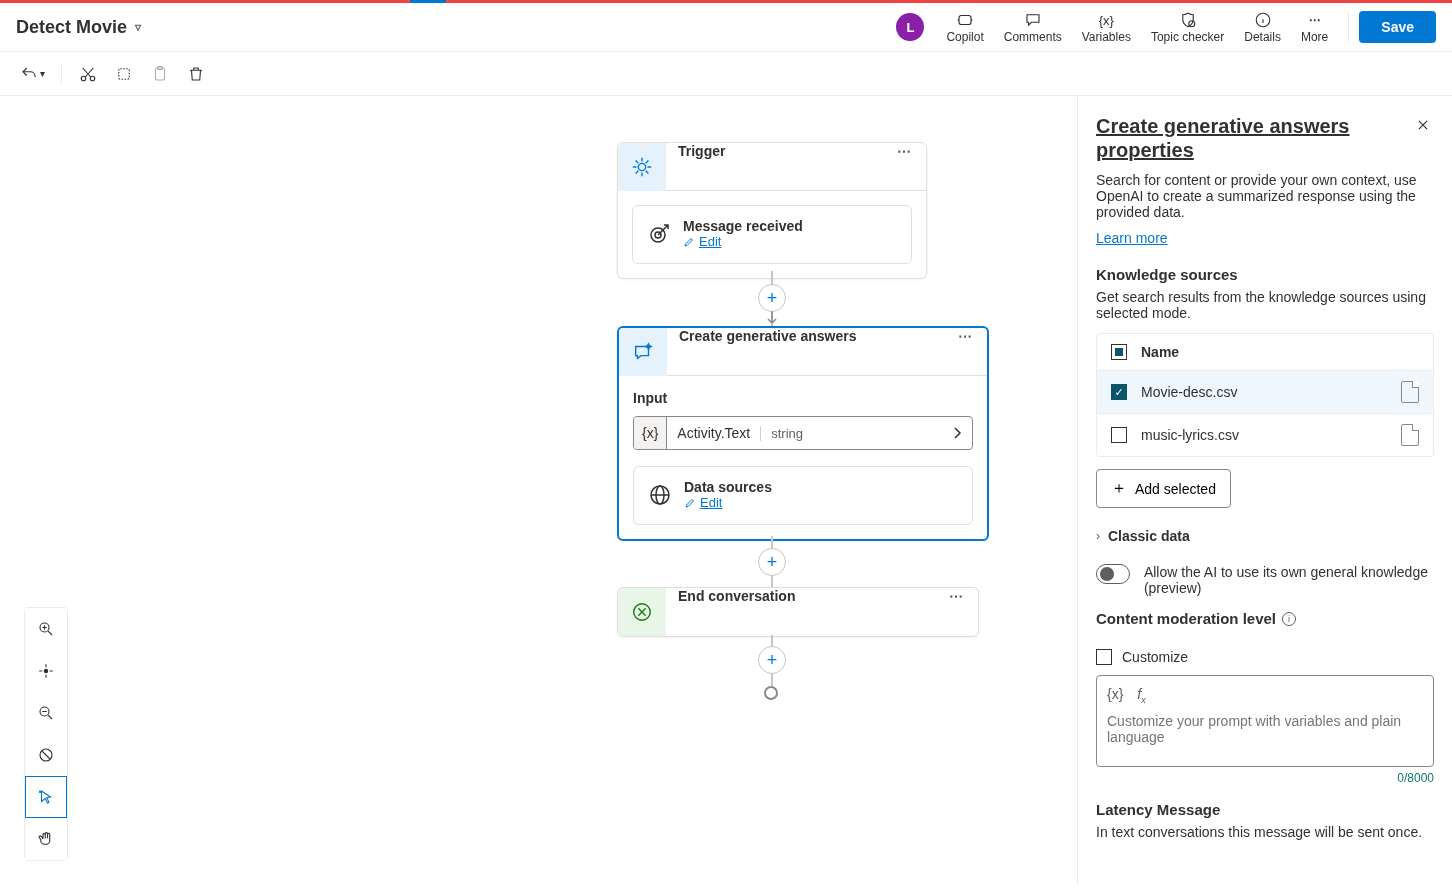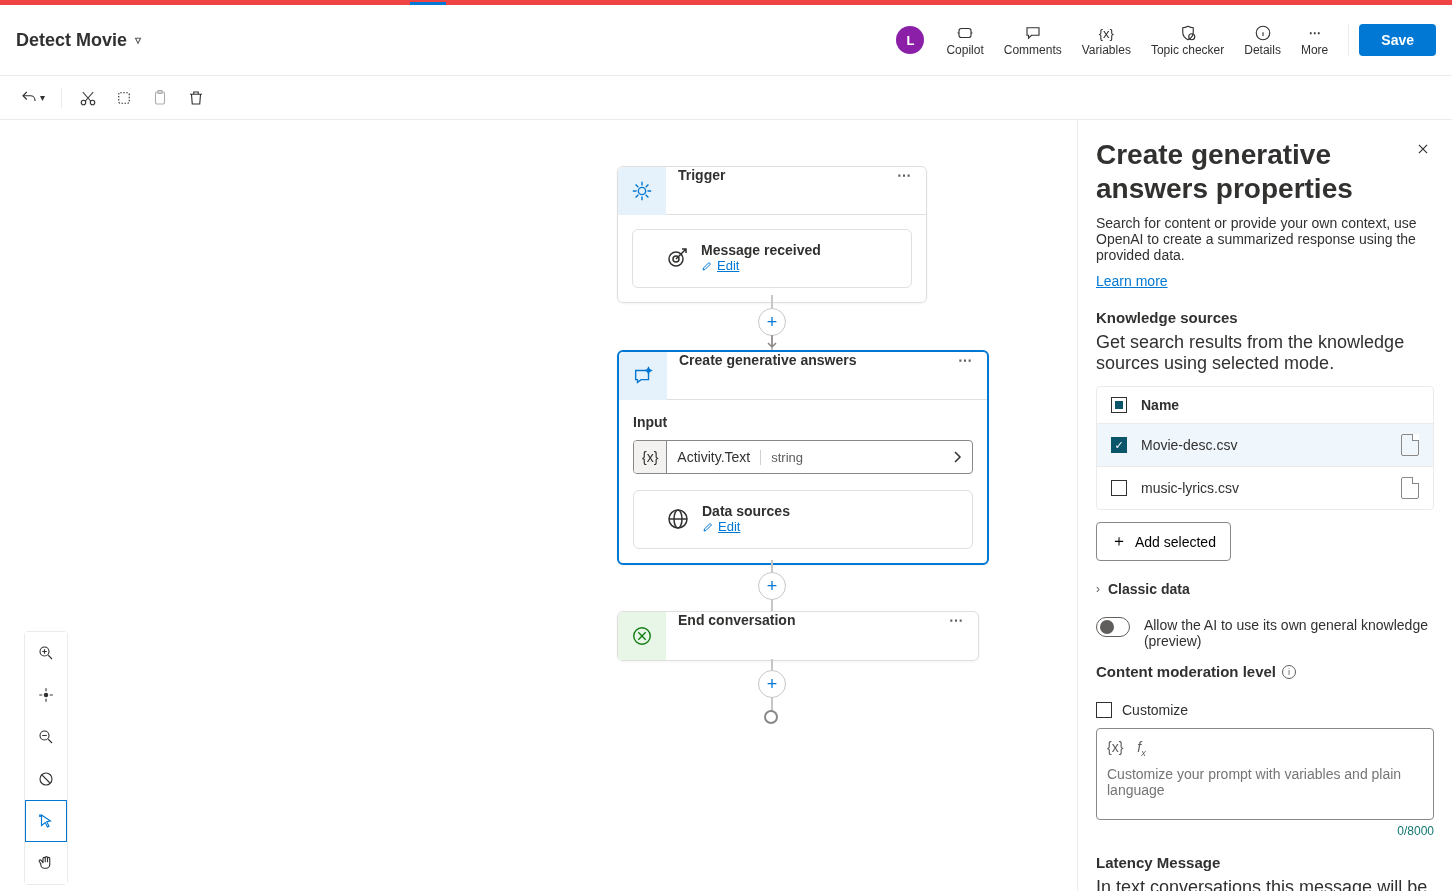--- a/index.html
+++ b/index.html
@@ -4,22 +4,22 @@
 <style>
   * { box-sizing: border-box; margin: 0; padding: 0; }
   body {
     font-family: "Segoe UI", -apple-system, sans-serif;
     font-size: 14px;
     color: #323130;
     background: #fff;
     overflow: hidden;
   }
   .topbar {
-    height: 76px;
-    border-top: 5px solid #ef4444;
+    height: 52px;
+    border-top: 3px solid #ef4444;
     border-bottom: 1px solid #edebe9;
     display: flex;
     align-items: center;
     padding: 0 16px;
     position: relative;
   }
   .topbar::before{
     content:'';
     position:absolute; top:-3px; left:410px; width:36px; height:3px; background:#0078d4;
   }
@@ -80,21 +80,21 @@
   .node-icon {
     width:48px; height:48px; display:flex; align-items:center; justify-content:center;
     border-top-left-radius:6px;
   }
   .node-icon.blue { background:#e5f1fb; }
   .node-icon.green { background:#e8f6e8; }
   .node-title { flex:1; font-weight:600; padding-left:12px; }
   .node-more { padding:0 14px; cursor:pointer; color:#605e5c; font-weight:bold; letter-spacing:1px;}
   .node-body { padding:14px; }
   .sub-card {
-    border:1px solid #e1dfdd; border-radius:6px; padding:12px 32px;
+    border:1px solid #e1dfdd; border-radius:6px; padding:12px 14px;
     display:flex; align-items:center; gap:12px;
   }
   .sub-card .stxt { flex:1; }
   .sub-label { font-weight:600; }
   .edit-link { color:#0078d4; text-decoration:underline; font-size:13px; display:inline-flex;align-items:center;gap:4px;}
   .input-row {
     border:1px solid #8a8886; border-radius:4px; height:34px; display:flex; align-items:center; overflow:hidden;
   }
   .input-row .var {
     background:#f3f2f1; height:100%; display:flex; align-items:center; padding:0 8px;
@@ -109,27 +109,27 @@
     background:#fff; display:flex;align-items:center;justify-content:center; cursor:pointer;
     color:#0078d4; font-size:18px; font-weight:400;
   }
   .end-circle {
     position:absolute; width:14px; height:14px; border:2px solid #8a8886; border-radius:50%; background:#fff;
   }
   
   .panel {
     width:375px; border-left:1px solid #edebe9; padding:18px 18px 0 18px; overflow-y:auto; height:100%;
   }
-  .panel h2 { font-size:28px; font-weight:600; line-height:1.2; }
+  .panel h2 { font-size:20px; font-weight:600; line-height:1.2;text-decoration:underline; }
   .panel .phead { display:flex; align-items:flex-start; justify-content:space-between; }
   .panel .close { cursor:pointer; font-size:16px; padding:4px;}
   .panel p.desc { font-size:14px; color:#323130; margin:10px 0; }
   .panel a.lm { color:#0078d4; text-decoration:underline; font-size:14px; display:inline-block; margin-bottom:14px;}
   .panel h3 { font-size:15px; font-weight:600; margin:6px 0; }
-  .panel p.sub { font-size:18px; color:#323130; margin-bottom:12px;}
+  .panel p.sub { font-size:14px; color:#323130; margin-bottom:12px;}
   .toggle-row { display:flex; align-items:center; gap:14px; margin-bottom:14px;}
   .toggle {
     width:40px; height:20px; border-radius:10px; position:relative; cursor:pointer;
   }
   .toggle.on { background:#0b556a; }
   .toggle.off { background:#fff; border:1px solid #605e5c; }
   .toggle .knob {
     width:14px; height:14px; border-radius:50%; background:#fff; position:absolute; top:3px;
   }
   .toggle.on .knob { right:3px; }

